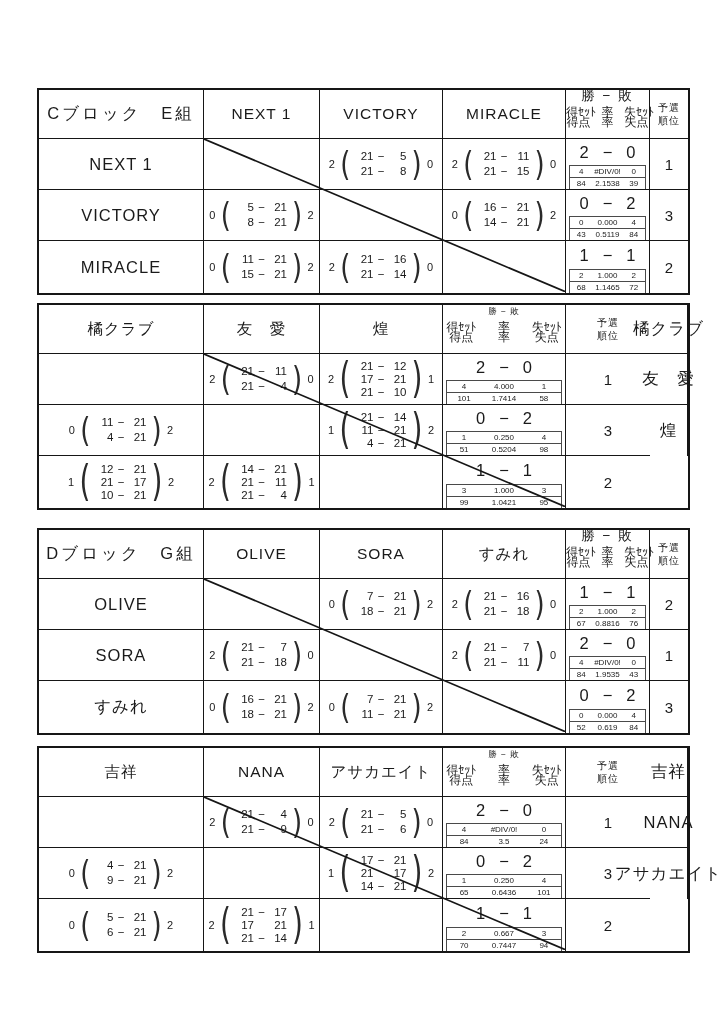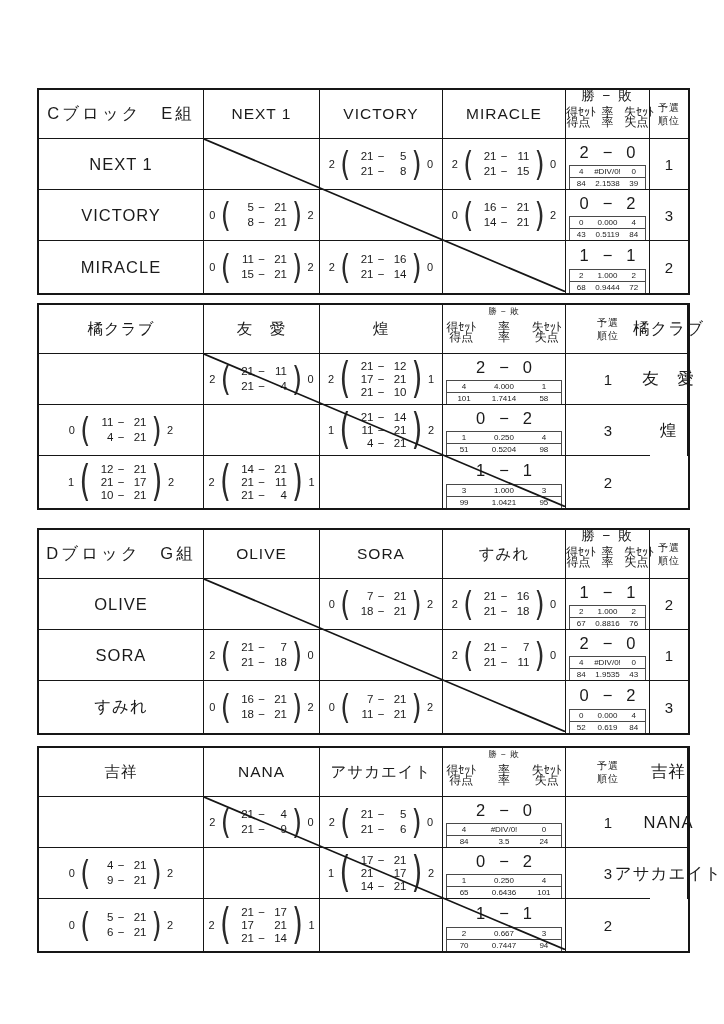--- a/index.html
+++ b/index.html
@@ -261,21 +261,21 @@
           <div>1</div>
         </div>
         <div class="stats">
           <div class="stat-row">
             <div>2</div>
             <div>1.000</div>
             <div>2</div>
           </div>
           <div class="stat-row">
             <div>68</div>
-            <div>0.9444</div>
+            <div>1.1465</div>
             <div>72</div>
           </div>
         </div>
       </div>
       <div class="cell rank">2</div>
       <div class="diag"><svg width="362" height="153" viewBox="0 0 362 153" xmlns="http://www.w3.org/2000/svg">
           <line x1="0" y1="0" x2="362" y2="153" stroke="#161616" stroke-width="1.7"></line>
         </svg></div>
     </div>
     <div class="group-table alt">

